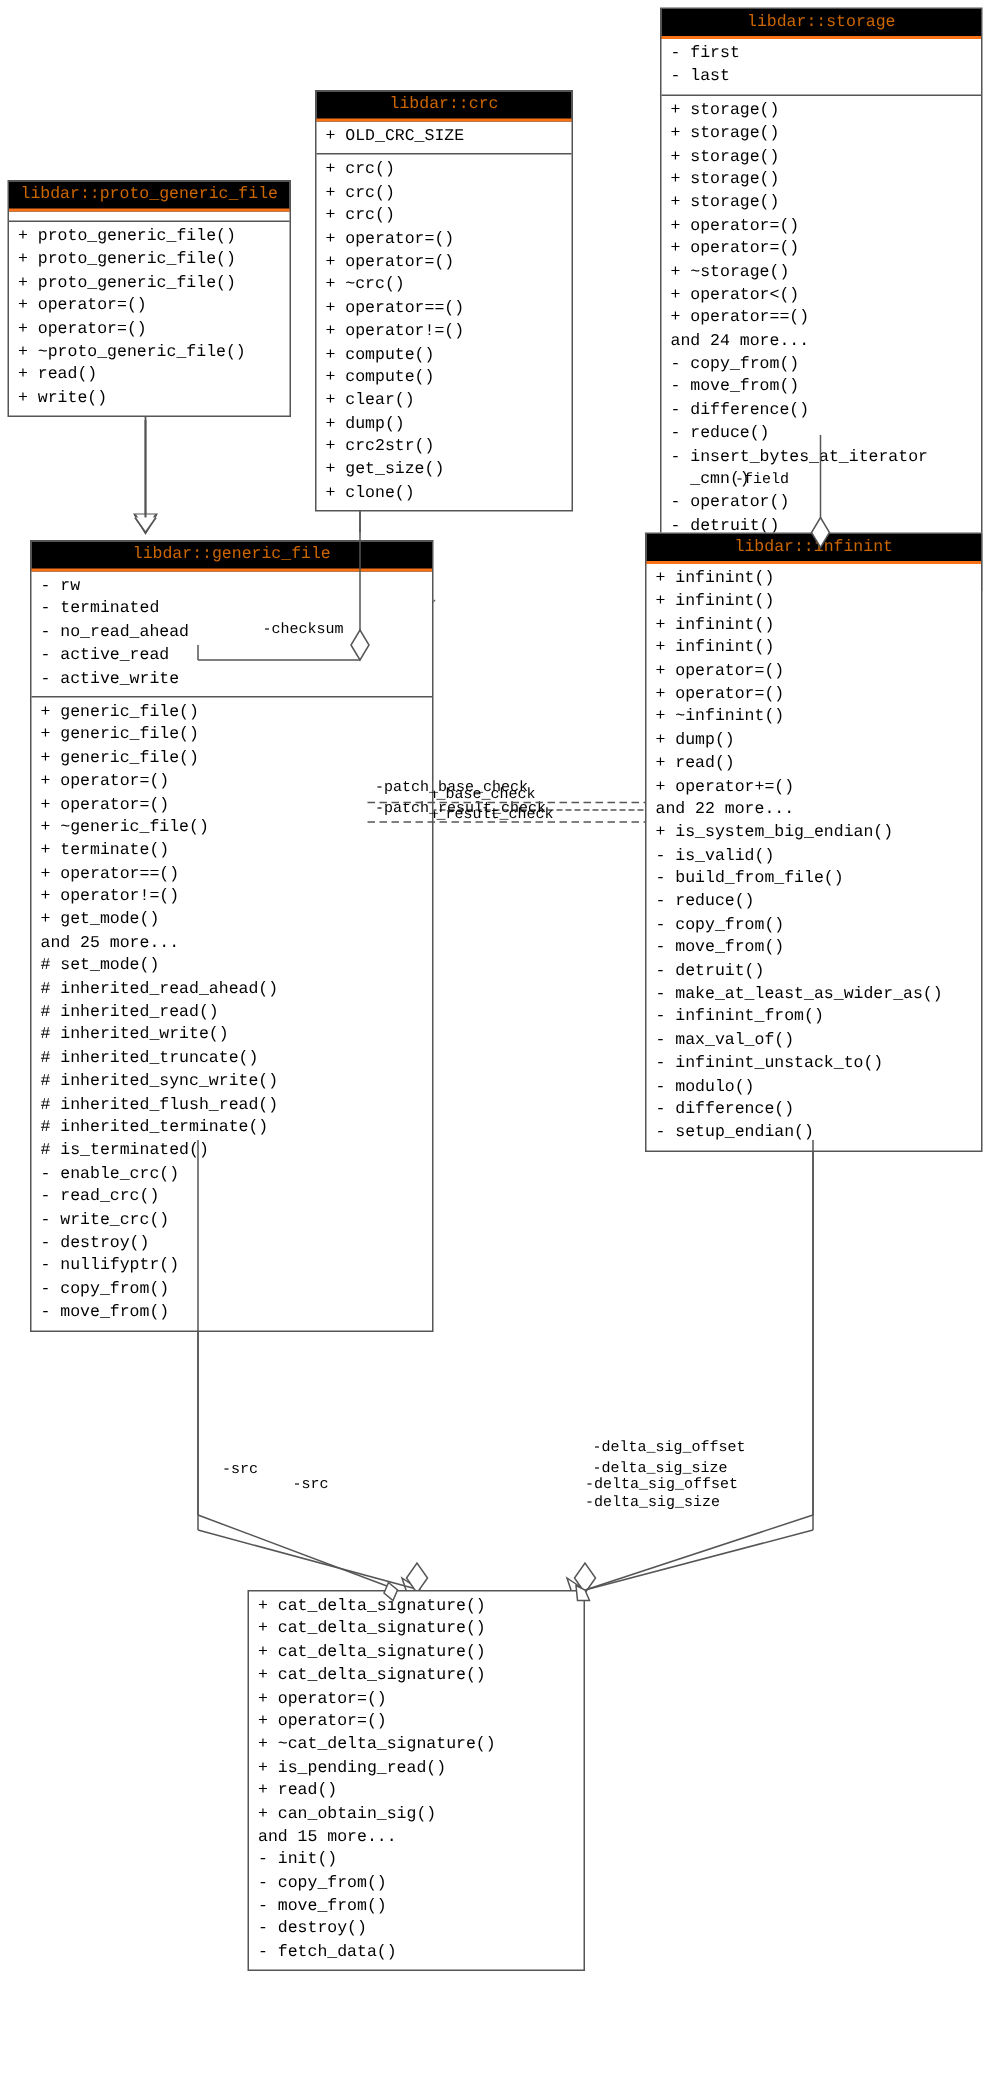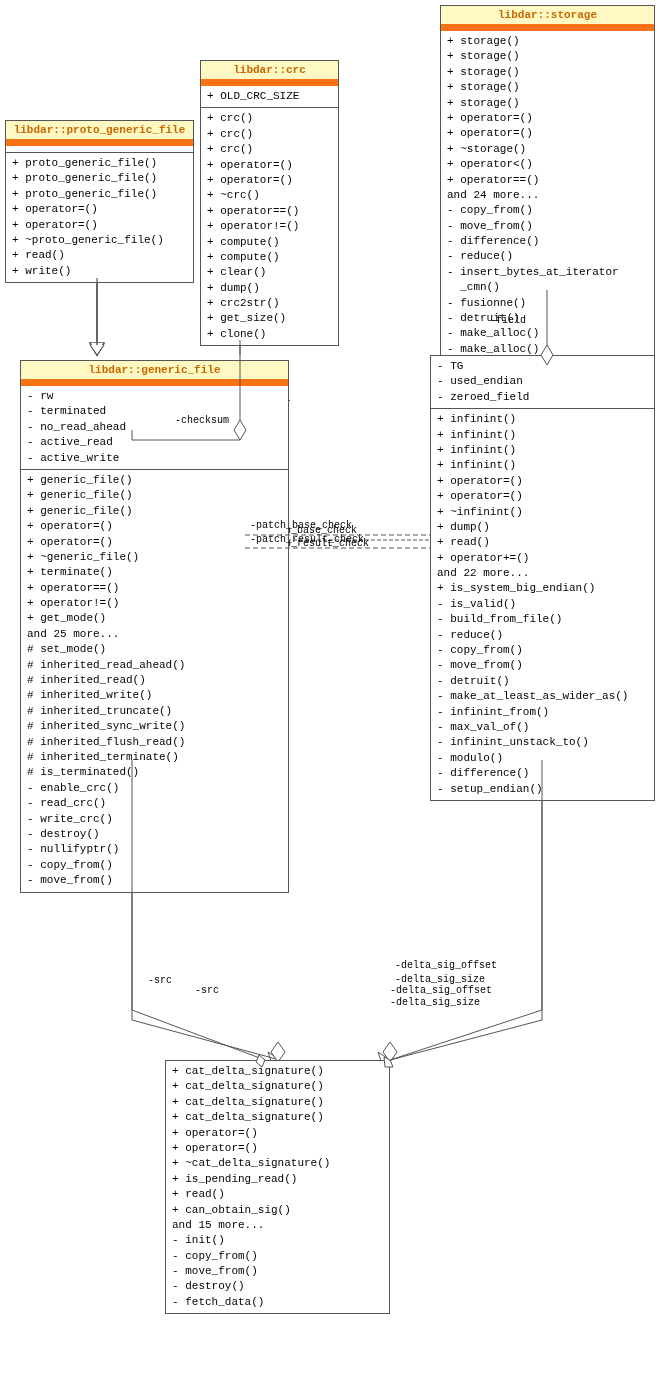--- a/index.html
+++ b/index.html
@@ -11,25 +11,25 @@
       min-height: 1395px;
       position: relative;
       overflow-x: hidden;
     }
     .uml-box {
       position: absolute;
       border: 1px solid #555;
       background: #fff;
     }
     .uml-header {
-      background: #fef9c3;
-      border-bottom: 7px solid #f97316;
+      background: #000000;
+      border-bottom: 2px solid #f97316;
       padding: 3px 6px;
       text-align: center;
-      font-weight: bold;
+      font-weight: normal;
       color: #cc6600;
     }
     .uml-section {
       border-bottom: 1px solid #555;
       padding: 3px 6px;
     }
     .uml-section:last-child {
       border-bottom: none;
     }
     .uml-line {
@@ -93,45 +93,49 @@
 <div class="connector-label" style="left:495px; top:320px;">-field</div>
 <div class="connector-label" style="left:255px; top:525px;">-patch_base_check</div>
 <div class="connector-label" style="left:255px; top:538px;">-patch_result_check</div>
 <div class="connector-label" style="left:195px; top:985px;">-src</div>
 <div class="connector-label" style="left:390px; top:985px;">-delta_sig_offset</div>
 <div class="connector-label" style="left:390px; top:997px;">-delta_sig_size</div>
 
 <div class="uml-box" style="left:440px; top:5px; width:215px;">
   <div class="uml-header">libdar::storage</div>
   <div class="uml-section">
+    <div class="uml-line">- first</div>
+    <div class="uml-line">- last</div>
+  </div>
+  <div class="uml-section">
     <div class="uml-line">+ storage()</div>
     <div class="uml-line">+ storage()</div>
     <div class="uml-line">+ storage()</div>
     <div class="uml-line">+ storage()</div>
     <div class="uml-line">+ storage()</div>
     <div class="uml-line">+ operator=()</div>
     <div class="uml-line">+ operator=()</div>
     <div class="uml-line">+ ~storage()</div>
     <div class="uml-line">+ operator&lt;()</div>
     <div class="uml-line">+ operator==()</div>
     <div class="uml-line">and 24 more...</div>
     <div class="uml-line">- copy_from()</div>
     <div class="uml-line">- move_from()</div>
     <div class="uml-line">- difference()</div>
     <div class="uml-line">- reduce()</div>
     <div class="uml-line">- insert_bytes_at_iterator</div>
     <div class="uml-line">&nbsp;&nbsp;_cmn()</div>
-    <div class="uml-line">- fusionne()</div>
+    <div class="uml-line">- operator()</div>
     <div class="uml-line">- detruit()</div>
     <div class="uml-line">- make_alloc()</div>
     <div class="uml-line">- make_alloc()</div>
   </div>
 </div>
 
-<div class="uml-box" style="left:200px; top:60px; width:139px;">
+<div class="uml-box" style="left:210px; top:60px; width:172px;">
   <div class="uml-header">libdar::crc</div>
   <div class="uml-section">
     <div class="uml-line">+ OLD_CRC_SIZE</div>
   </div>
   <div class="uml-section">
     <div class="uml-line">+ crc()</div>
     <div class="uml-line">+ crc()</div>
     <div class="uml-line">+ crc()</div>
     <div class="uml-line">+ operator=()</div>
     <div class="uml-line">+ operator=()</div>
@@ -197,25 +201,21 @@
     <div class="uml-line">- read_crc()</div>
     <div class="uml-line">- write_crc()</div>
     <div class="uml-line">- destroy()</div>
     <div class="uml-line">- nullifyptr()</div>
     <div class="uml-line">- copy_from()</div>
     <div class="uml-line">- move_from()</div>
   </div>
 </div>
 
 <div class="uml-box" style="left:430px; top:355px; width:225px;">
-  <div class="uml-section">
-    <div class="uml-line">- TG</div>
-    <div class="uml-line">- used_endian</div>
-    <div class="uml-line">- zeroed_field</div>
-  </div>
+  <div class="uml-header">libdar::infinint</div>
   <div class="uml-section">
     <div class="uml-line">+ infinint()</div>
     <div class="uml-line">+ infinint()</div>
     <div class="uml-line">+ infinint()</div>
     <div class="uml-line">+ infinint()</div>
     <div class="uml-line">+ operator=()</div>
     <div class="uml-line">+ operator=()</div>
     <div class="uml-line">+ ~infinint()</div>
     <div class="uml-line">+ dump()</div>
     <div class="uml-line">+ read()</div>

